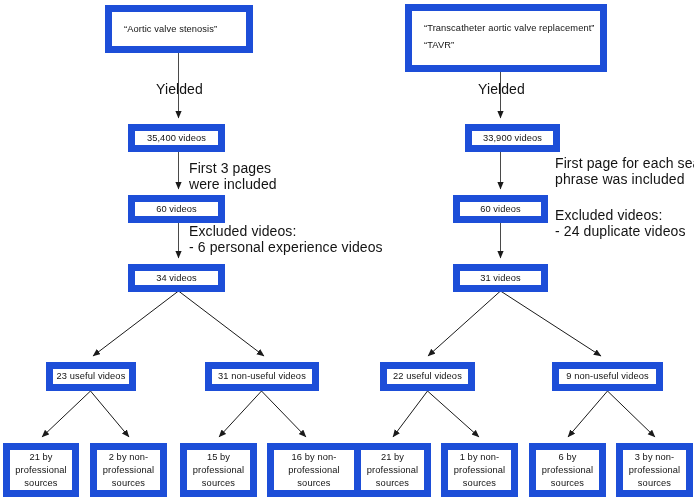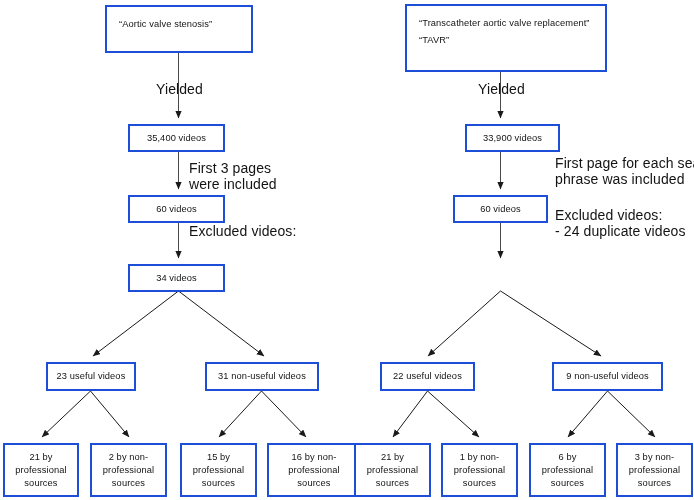--- a/index.html
+++ b/index.html
@@ -23,21 +23,21 @@
   svg.edges {
     position: absolute;
     left: 0;
     top: 0;
     width: 694px;
     height: 500px;
     pointer-events: none;
   }
   .node {
     position: absolute;
-    border: 2px solid #1d4ed8;
+    border: 7px solid #1d4ed8;
     background: #ffffff;
     display: flex;
     align-items: center;
     justify-content: center;
     text-align: center;
     font-size: 9.3px;
     line-height: 13px;
     color: #131313;
     padding: 2px 3px;
     letter-spacing: 0.1px;
@@ -114,20 +114,21 @@
 
   <div class="edge-label multi" style="left:189px; top:160px;">
     <div>First 3 pages</div>
     <div>were included</div>
   </div>
 
   <div class="node" style="left:128px; top:195px; width:97px; height:28px;">60 videos</div>
 
   <div class="edge-label multi" style="left:189px; top:223px;">
     <div>Excluded videos:</div>
+    <div>- 6 personal experience videos</div>
   </div>
 
   <div class="node" style="left:128px; top:264px; width:97px; height:28px;">34 videos</div>
 
   <div class="node" style="left:46px; top:362px; width:90px; height:29px;">23 useful videos</div>
 
   <div class="node" style="left:205px; top:362px; width:114px; height:29px;">31 non-useful videos</div>
 
   <div class="node" style="left:3px; top:443px; width:76px; height:54px;">
     <div class="stacked">
@@ -177,20 +178,21 @@
     <div>phrase was included</div>
   </div>
 
   <div class="node" style="left:453px; top:195px; width:95px; height:28px;">60 videos</div>
 
   <div class="edge-label multi" style="left:555px; top:207px;">
     <div>Excluded videos:</div>
     <div>- 24 duplicate videos</div>
   </div>
 
+  <div class="node" style="left:453px; top:264px; width:95px; height:28px;">31 videos</div>
 
   <div class="node" style="left:380px; top:362px; width:95px; height:29px;">22 useful videos</div>
 
   <div class="node" style="left:552px; top:362px; width:111px; height:29px;">9 non-useful videos</div>
 
   <div class="node" style="left:354px; top:443px; width:77px; height:54px;">
     <div class="stacked">
       <div>21 by</div>
       <div>professional</div>
       <div>sources</div>

